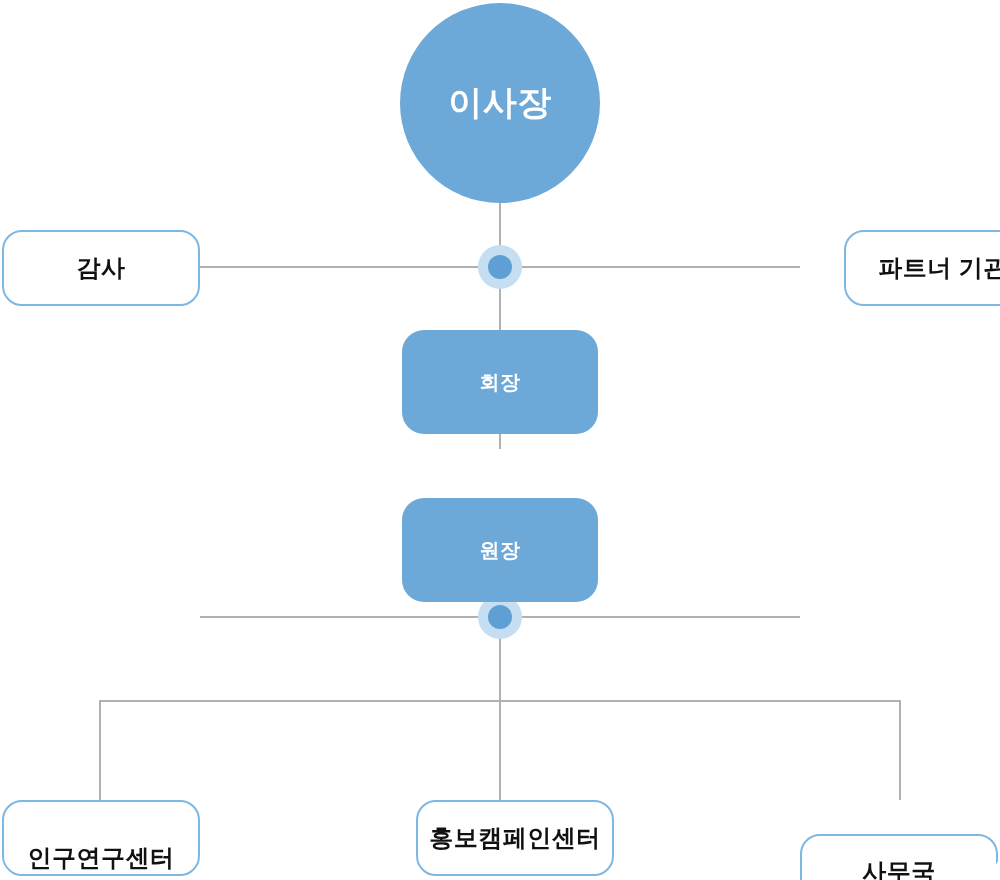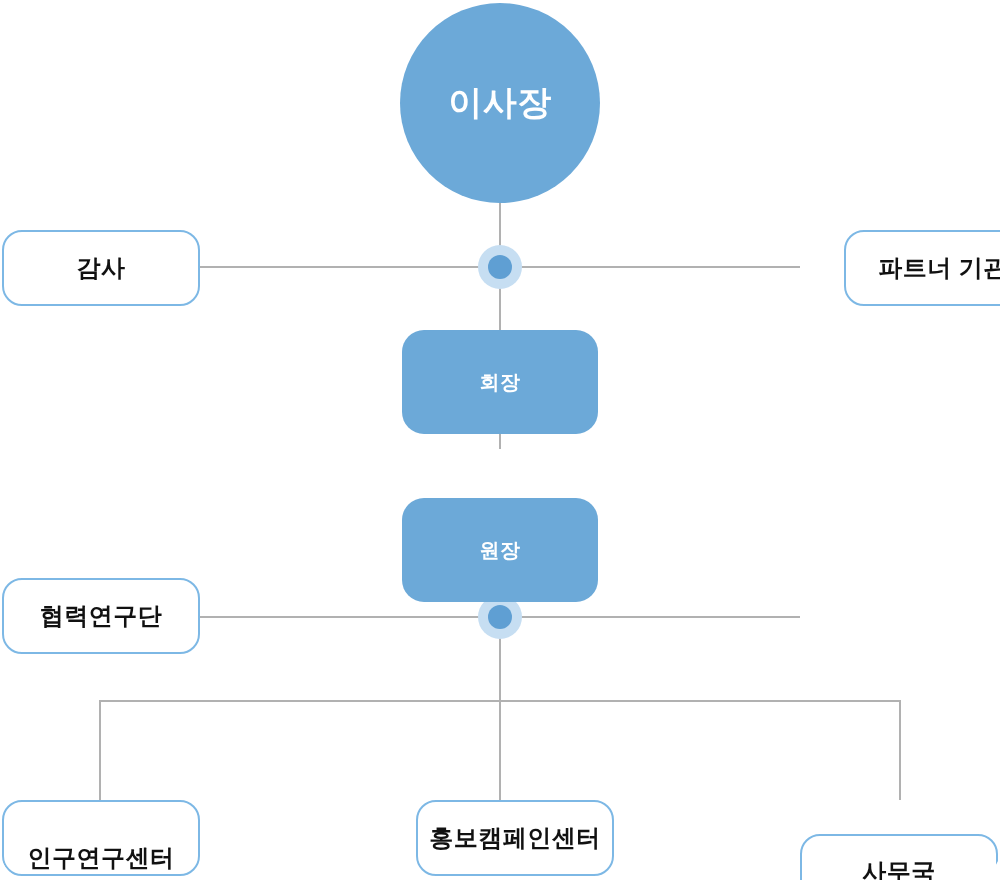--- a/index.html
+++ b/index.html
@@ -136,23 +136,20 @@
   </div>
 
   <div class="node filled pos-president">
     <span>회장</span>
   </div>
 
   <div class="node filled pos-director">
     <span>원장</span>
   </div>
 
-  <div class="node outlined pos-coop">
-    <span>협력연구단</span>
-  </div>
 
 
   <div class="node outlined pos-population">
     <span>인구연구센터</span>
   </div>
 
   <div class="node outlined pos-pr">
     <span>홍보캠페인센터</span>
   </div>
 

